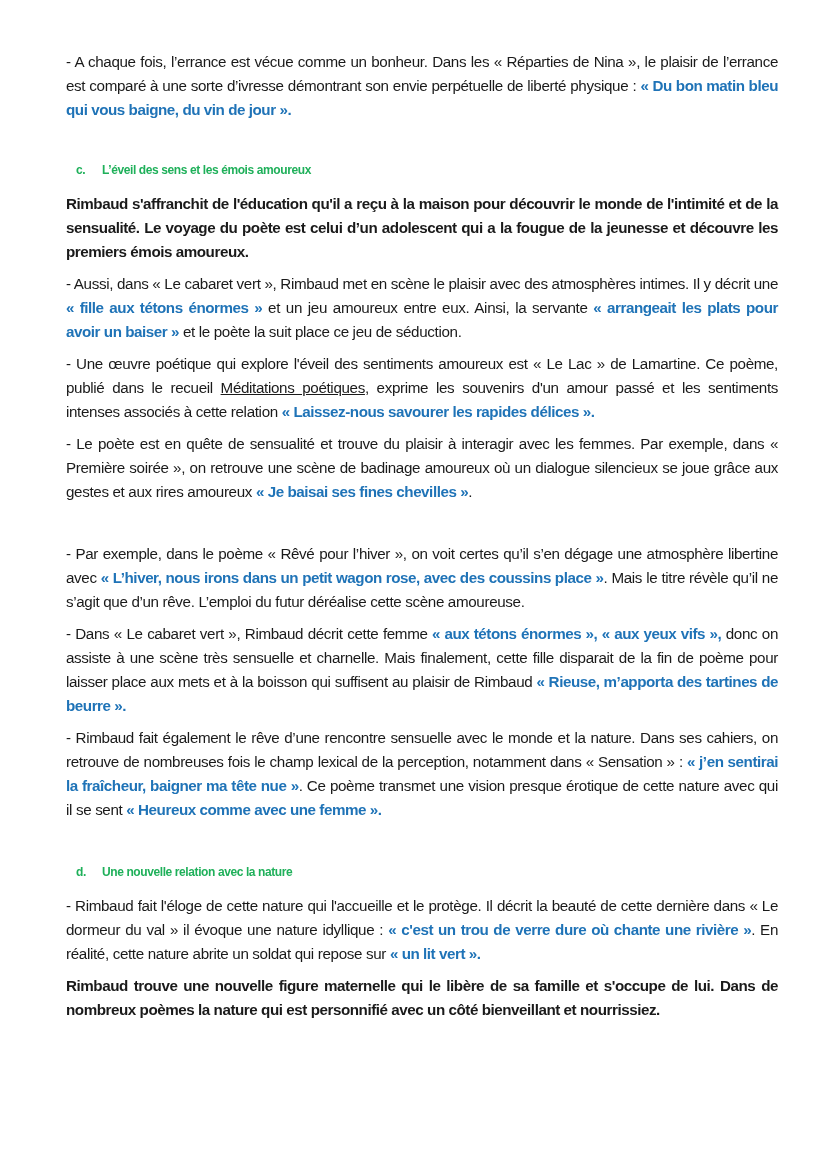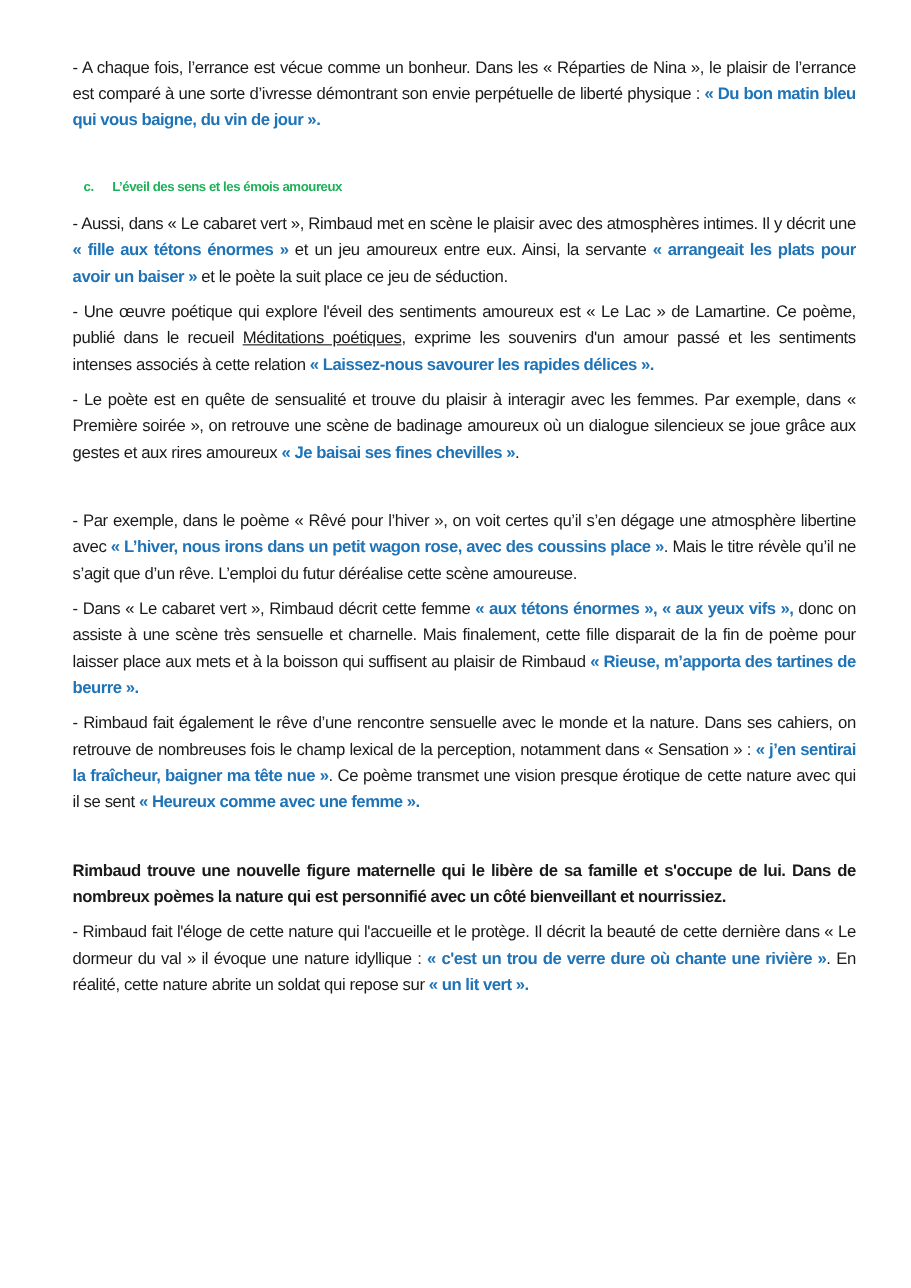--- a/index.html
+++ b/index.html
@@ -33,37 +33,39 @@
 <body>
 
 <div class="page">
 
   <p class="para"><span>- A chaque fois, l’errance est vécue comme un bonheur. Dans les « Réparties de Nina », le plaisir de l’errance est comparé à une sorte d’ivresse démontrant son envie perpétuelle de liberté physique : </span><span class="quote">« Du bon matin bleu qui vous baigne, du vin de jour ».</span></p>
 
   <div class="gap1"></div>
 
   <div class="heading"><span class="num">c.</span><span>L’éveil des sens et les émois amoureux</span></div>
 
+  <p class="para bold">Rimbaud s'affranchit de l'éducation qu'il a reçu à la maison pour découvrir le monde de l'intimité et de la sensualité. Le voyage du poète est celui d’un adolescent qui a la fougue de la jeunesse et découvre les premiers émois amoureux.</p>
 
   <p class="para"><span>- Aussi, dans « Le cabaret vert », Rimbaud met en scène le plaisir avec des atmosphères intimes. Il y décrit une </span><span class="quote">« fille aux tétons énormes »</span><span> et un jeu amoureux entre eux. Ainsi, la servante </span><span class="quote">« arrangeait les plats pour avoir un baiser »</span><span> et le poète la suit place ce jeu de séduction.</span></p>
 
   <p class="para"><span>- Une œuvre poétique qui explore l'éveil des sentiments amoureux est « Le Lac » de Lamartine. Ce poème, publié dans le recueil </span><span class="u">Méditations poétiques</span><span>, exprime les souvenirs d'un amour passé et les sentiments intenses associés à cette relation </span><span class="quote">« Laissez-nous savourer les rapides délices ».</span></p>
 
   <p class="para"><span>- Le poète est en quête de sensualité et trouve du plaisir à interagir avec les femmes. Par exemple, dans « Première soirée », on retrouve une scène de badinage amoureux où un dialogue silencieux se joue grâce aux gestes et aux rires amoureux </span><span class="quote">« Je baisai ses fines chevilles »</span><span>.</span></p>
 
   <div class="gap2"></div>
 
 
 
   <p class="para"><span>- Par exemple, dans le poème « Rêvé pour l’hiver », on voit certes qu’il s’en dégage une atmosphère libertine avec </span><span class="quote">« L’hiver, nous irons dans un petit wagon rose, avec des coussins place »</span><span>. Mais le titre révèle qu’il ne s’agit que d’un rêve. L’emploi du futur déréalise cette scène amoureuse.</span></p>
 
   <p class="para"><span>- Dans « Le cabaret vert », Rimbaud décrit cette femme </span><span class="quote">« aux tétons énormes », « aux yeux vifs »,</span><span> donc on assiste à une scène très sensuelle et charnelle. Mais finalement, cette fille disparait de la fin de poème pour laisser place aux mets et à la boisson qui suffisent au plaisir de Rimbaud </span><span class="quote">« Rieuse, m’apporta des tartines de beurre ».</span></p>
 
   <p class="para"><span>- Rimbaud fait également le rêve d’une rencontre sensuelle avec le monde et la nature. Dans ses cahiers, on retrouve de nombreuses fois le champ lexical de la perception, notamment dans « Sensation » : </span><span class="quote">« j’en sentirai la fraîcheur, baigner ma tête nue »</span><span>. Ce poème transmet une vision presque érotique de cette nature avec qui il se sent </span><span class="quote">« Heureux comme avec une femme ».</span></p>
 
   <div class="gap2"></div>
 
+  <div class="heading"><span class="num">d.</span><span>Une nouvelle relation avec la nature</span></div>
+
+  <p class="para"><span>- Rimbaud fait l'éloge de cette nature qui l'accueille et le protège. Il décrit la beauté de cette dernière dans « Le dormeur du val » il évoque une nature idyllique : </span><span class="quote">« c'est un trou de verre dure où chante une rivière »</span><span>. En réalité, cette nature abrite un soldat qui repose sur </span><span class="quote">« un lit vert ».</span></p>
 
   <p class="para bold">Rimbaud trouve une nouvelle figure maternelle qui le libère de sa famille et s'occupe de lui. Dans de nombreux poèmes la nature qui est personnifié avec un côté bienveillant et nourrissiez.</p>
-
-  <p class="para"><span>- Rimbaud fait l'éloge de cette nature qui l'accueille et le protège. Il décrit la beauté de cette dernière dans « Le dormeur du val » il évoque une nature idyllique : </span><span class="quote">« c'est un trou de verre dure où chante une rivière »</span><span>. En réalité, cette nature abrite un soldat qui repose sur </span><span class="quote">« un lit vert ».</span></p>
 
 </div>
 
 </body></html>

